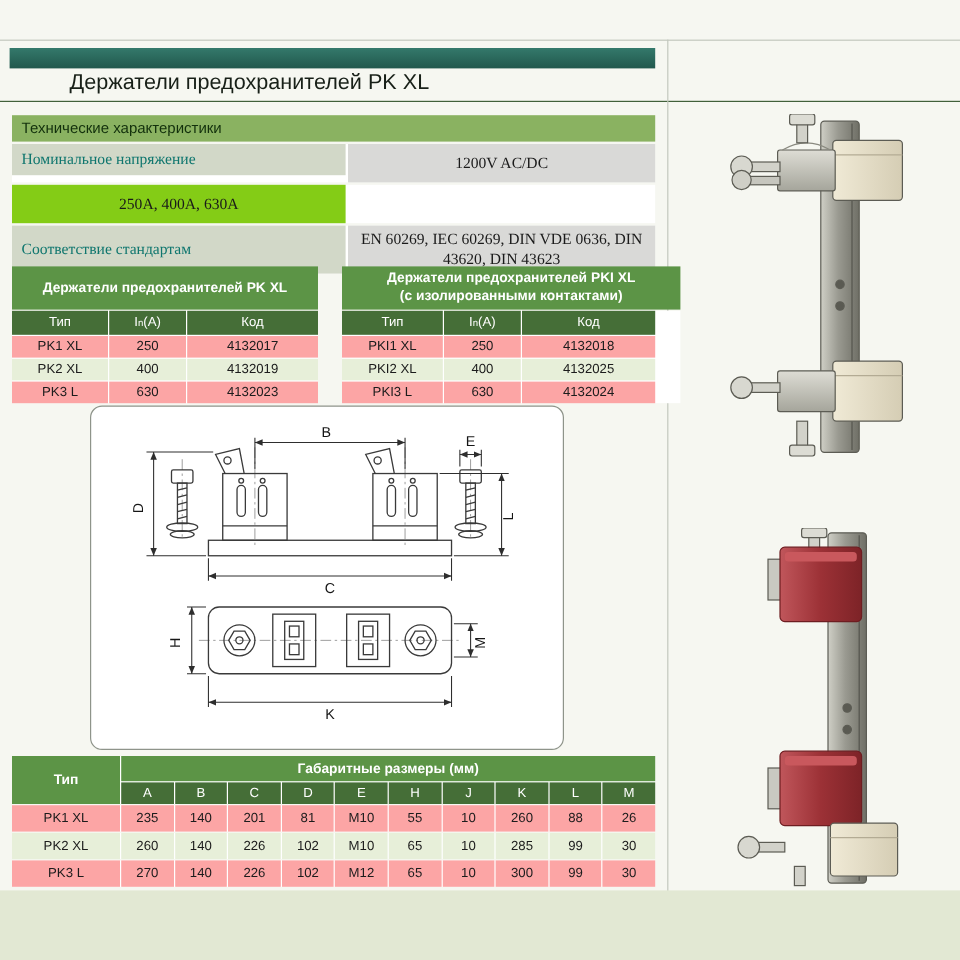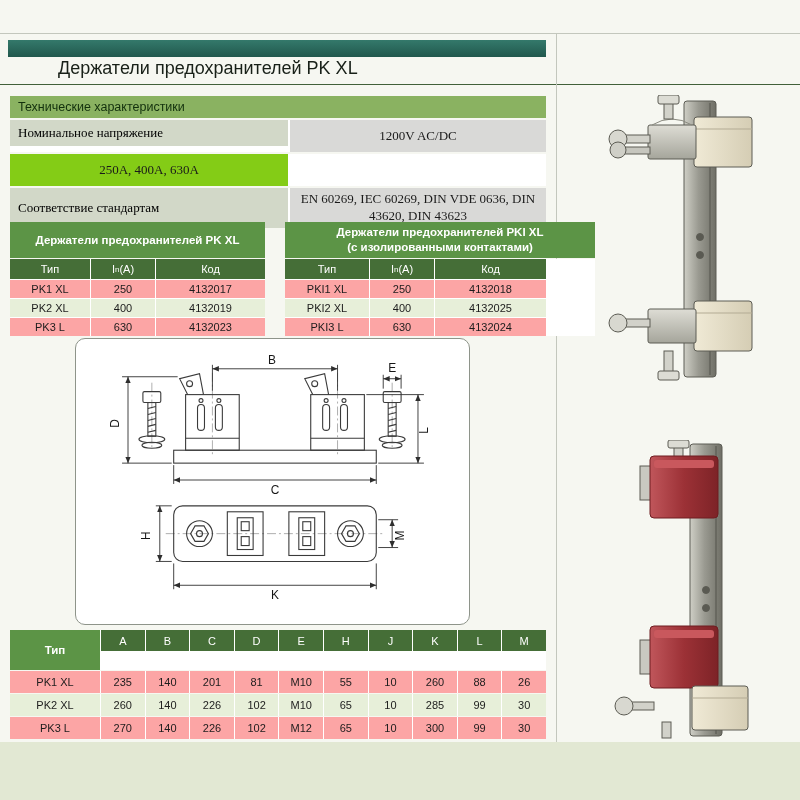--- a/index.html
+++ b/index.html
@@ -10,30 +10,30 @@
   .tealbar{position:absolute;left:8px;top:40px;width:538px;height:17px;background:linear-gradient(#34796b,#21584d);}
   .pagetitle{position:absolute;left:58px;top:58px;font-size:18px;color:#182018;}
   .title-underline{position:absolute;left:0;top:84px;width:800px;height:1px;background:#41603a;}
   .vdivider{position:absolute;left:556px;top:33px;width:1px;height:767px;background:#c3c7bd;}
   .bottom-strip{position:absolute;left:0;top:742px;width:800px;height:58px;background:#e2e8d3;}
 
   
   .techspecs{position:absolute;left:10px;top:96px;width:536px;}
   .ts-header{height:22px;line-height:22px;background:#8ab261;color:#12300c;font-weight:normal;font-size:12.5px;padding-left:8px;box-sizing:border-box;}
   .ts-row{display:grid;grid-template-columns:278px 256px;gap:2px;background:#fff;margin-top:2px;}
-  .ts-label{font-family:"Liberation Serif",serif;font-size:13px;color:#000000;display:flex;align-items:center;padding-left:8px;box-sizing:border-box;text-align:center;}
+  .ts-label{font-family:"Liberation Serif",serif;font-size:13px;color:#0f766e;display:flex;align-items:center;padding-left:8px;box-sizing:border-box;text-align:center;}
   .ts-value{font-family:"Liberation Serif",serif;font-size:13px;color:#1a1a1a;display:flex;align-items:center;justify-content:center;text-align:center;padding:16px 6px;box-sizing:border-box;line-height:1.3;}
   .h26{height:26px;} .h40{height:40px;}
   .bgA1{background:#d2d8c8;} .bgA2{background:#d9d9d7;}
   .bgB1{background:#e9ece2;} .bgB2{background:#84cc16;}
 
   
   .fuse-table{position:absolute;top:222px;}
   .ft-left{left:10px;width:255px;}
-  .ft-right{left:285px;width:310px;}
+  .ft-right{left:285px;width:282px;}
   .ft-title{height:36px;background:#5c9446;color:#fff;font-weight:bold;font-size:11.5px;display:flex;flex-direction:column;align-items:center;justify-content:center;text-align:center;line-height:1.3;margin-bottom:1px;}
   .ft-grid{display:grid;gap:1px;background:#fff;}
   .ft-left .ft-grid{grid-template-columns:80px 64px 109px;}
   .ft-right .ft-grid{grid-template-columns:84px 64px 111px;}
   .ft-ch{height:20px;background:#456e37;color:#fff;font-size:11px;display:flex;align-items:center;justify-content:center;}
   .ft-ch sub{font-size:8px;}
   .ft-cell{height:18px;font-size:11px;color:#1c1c1c;display:flex;align-items:center;justify-content:center;}
   .rA{background:#fca5a5;} .rB{background:#e7efd9;}
 
   
@@ -242,20 +242,21 @@
         <text x="74" y="198" text-anchor="middle" transform="rotate(-90 74 198)">H</text>
         <text x="330" y="198" text-anchor="middle" transform="rotate(-90 330 198)">M</text>
         <text x="200" y="262" text-anchor="middle">K</text>
       </g>
     </svg>
   </div>
 
   <div class="dims-table">
     <div class="dt-head">
       <div class="dt-type-head">Тип</div>
+      <div class="dt-title">Габаритные размеры (мм)</div>
       <div class="dt-letter">A</div>
       <div class="dt-letter">B</div>
       <div class="dt-letter">C</div>
       <div class="dt-letter">D</div>
       <div class="dt-letter">E</div>
       <div class="dt-letter">H</div>
       <div class="dt-letter">J</div>
       <div class="dt-letter">K</div>
       <div class="dt-letter">L</div>
       <div class="dt-letter">M</div>

